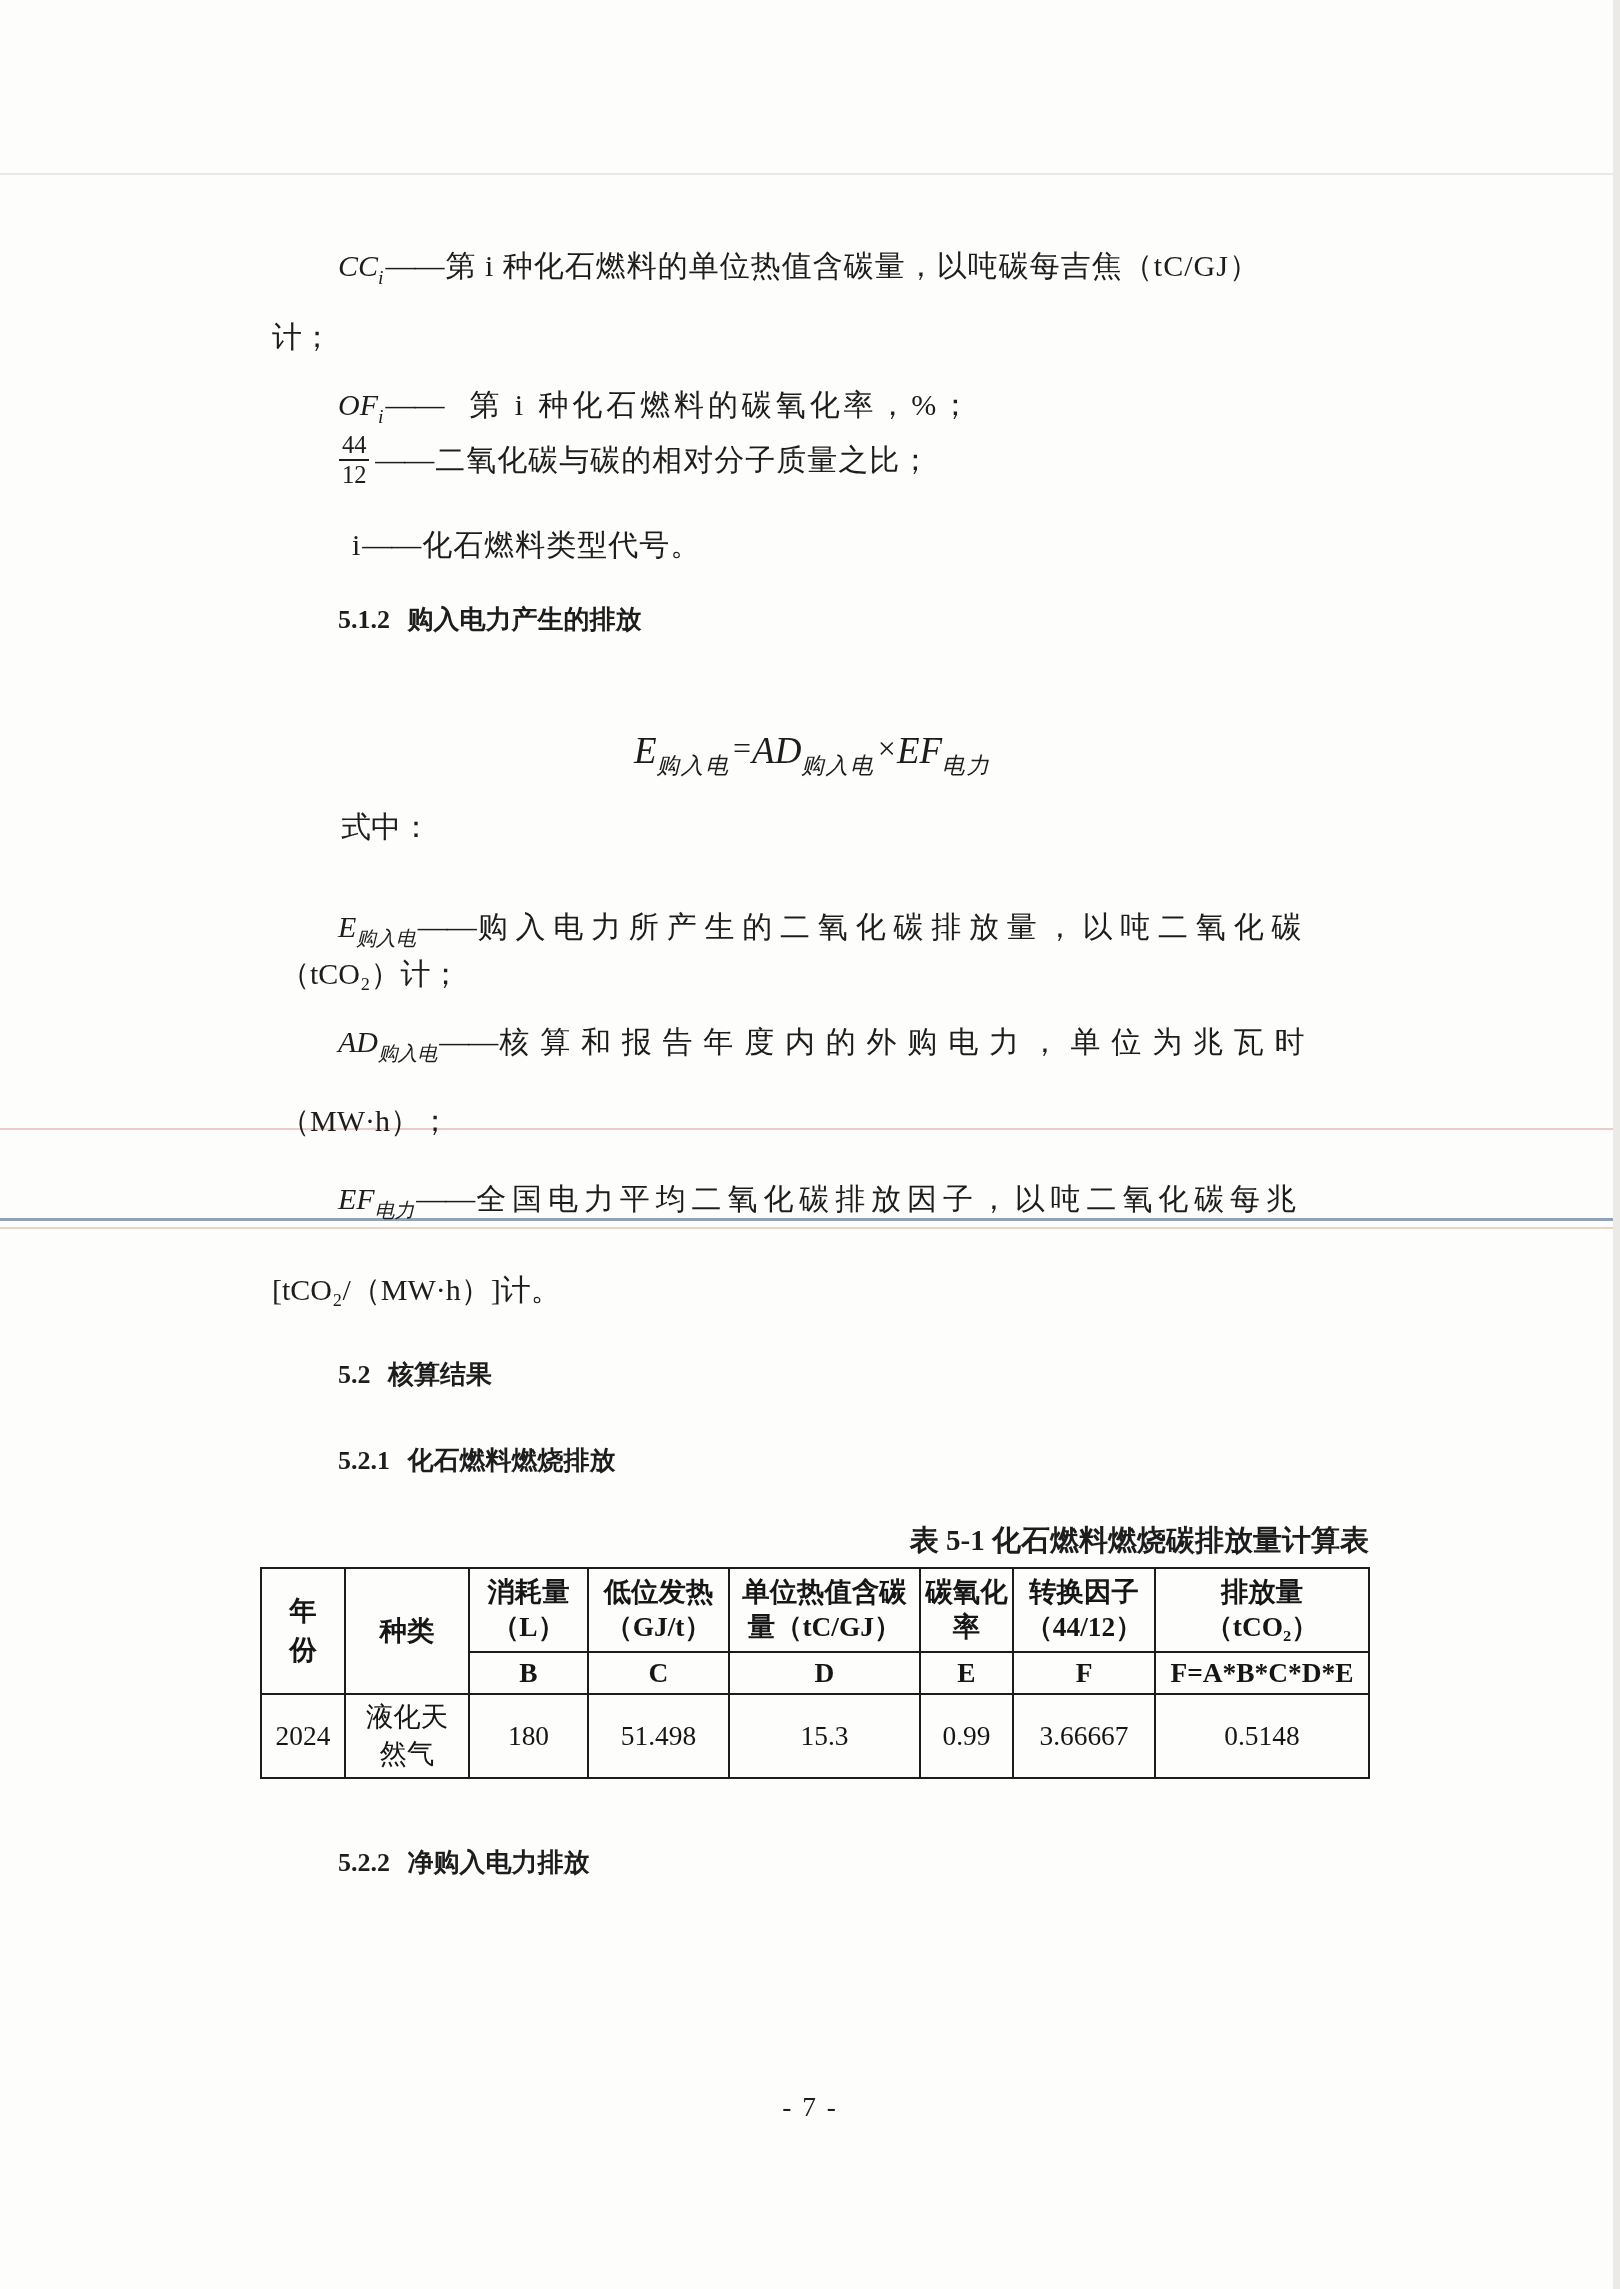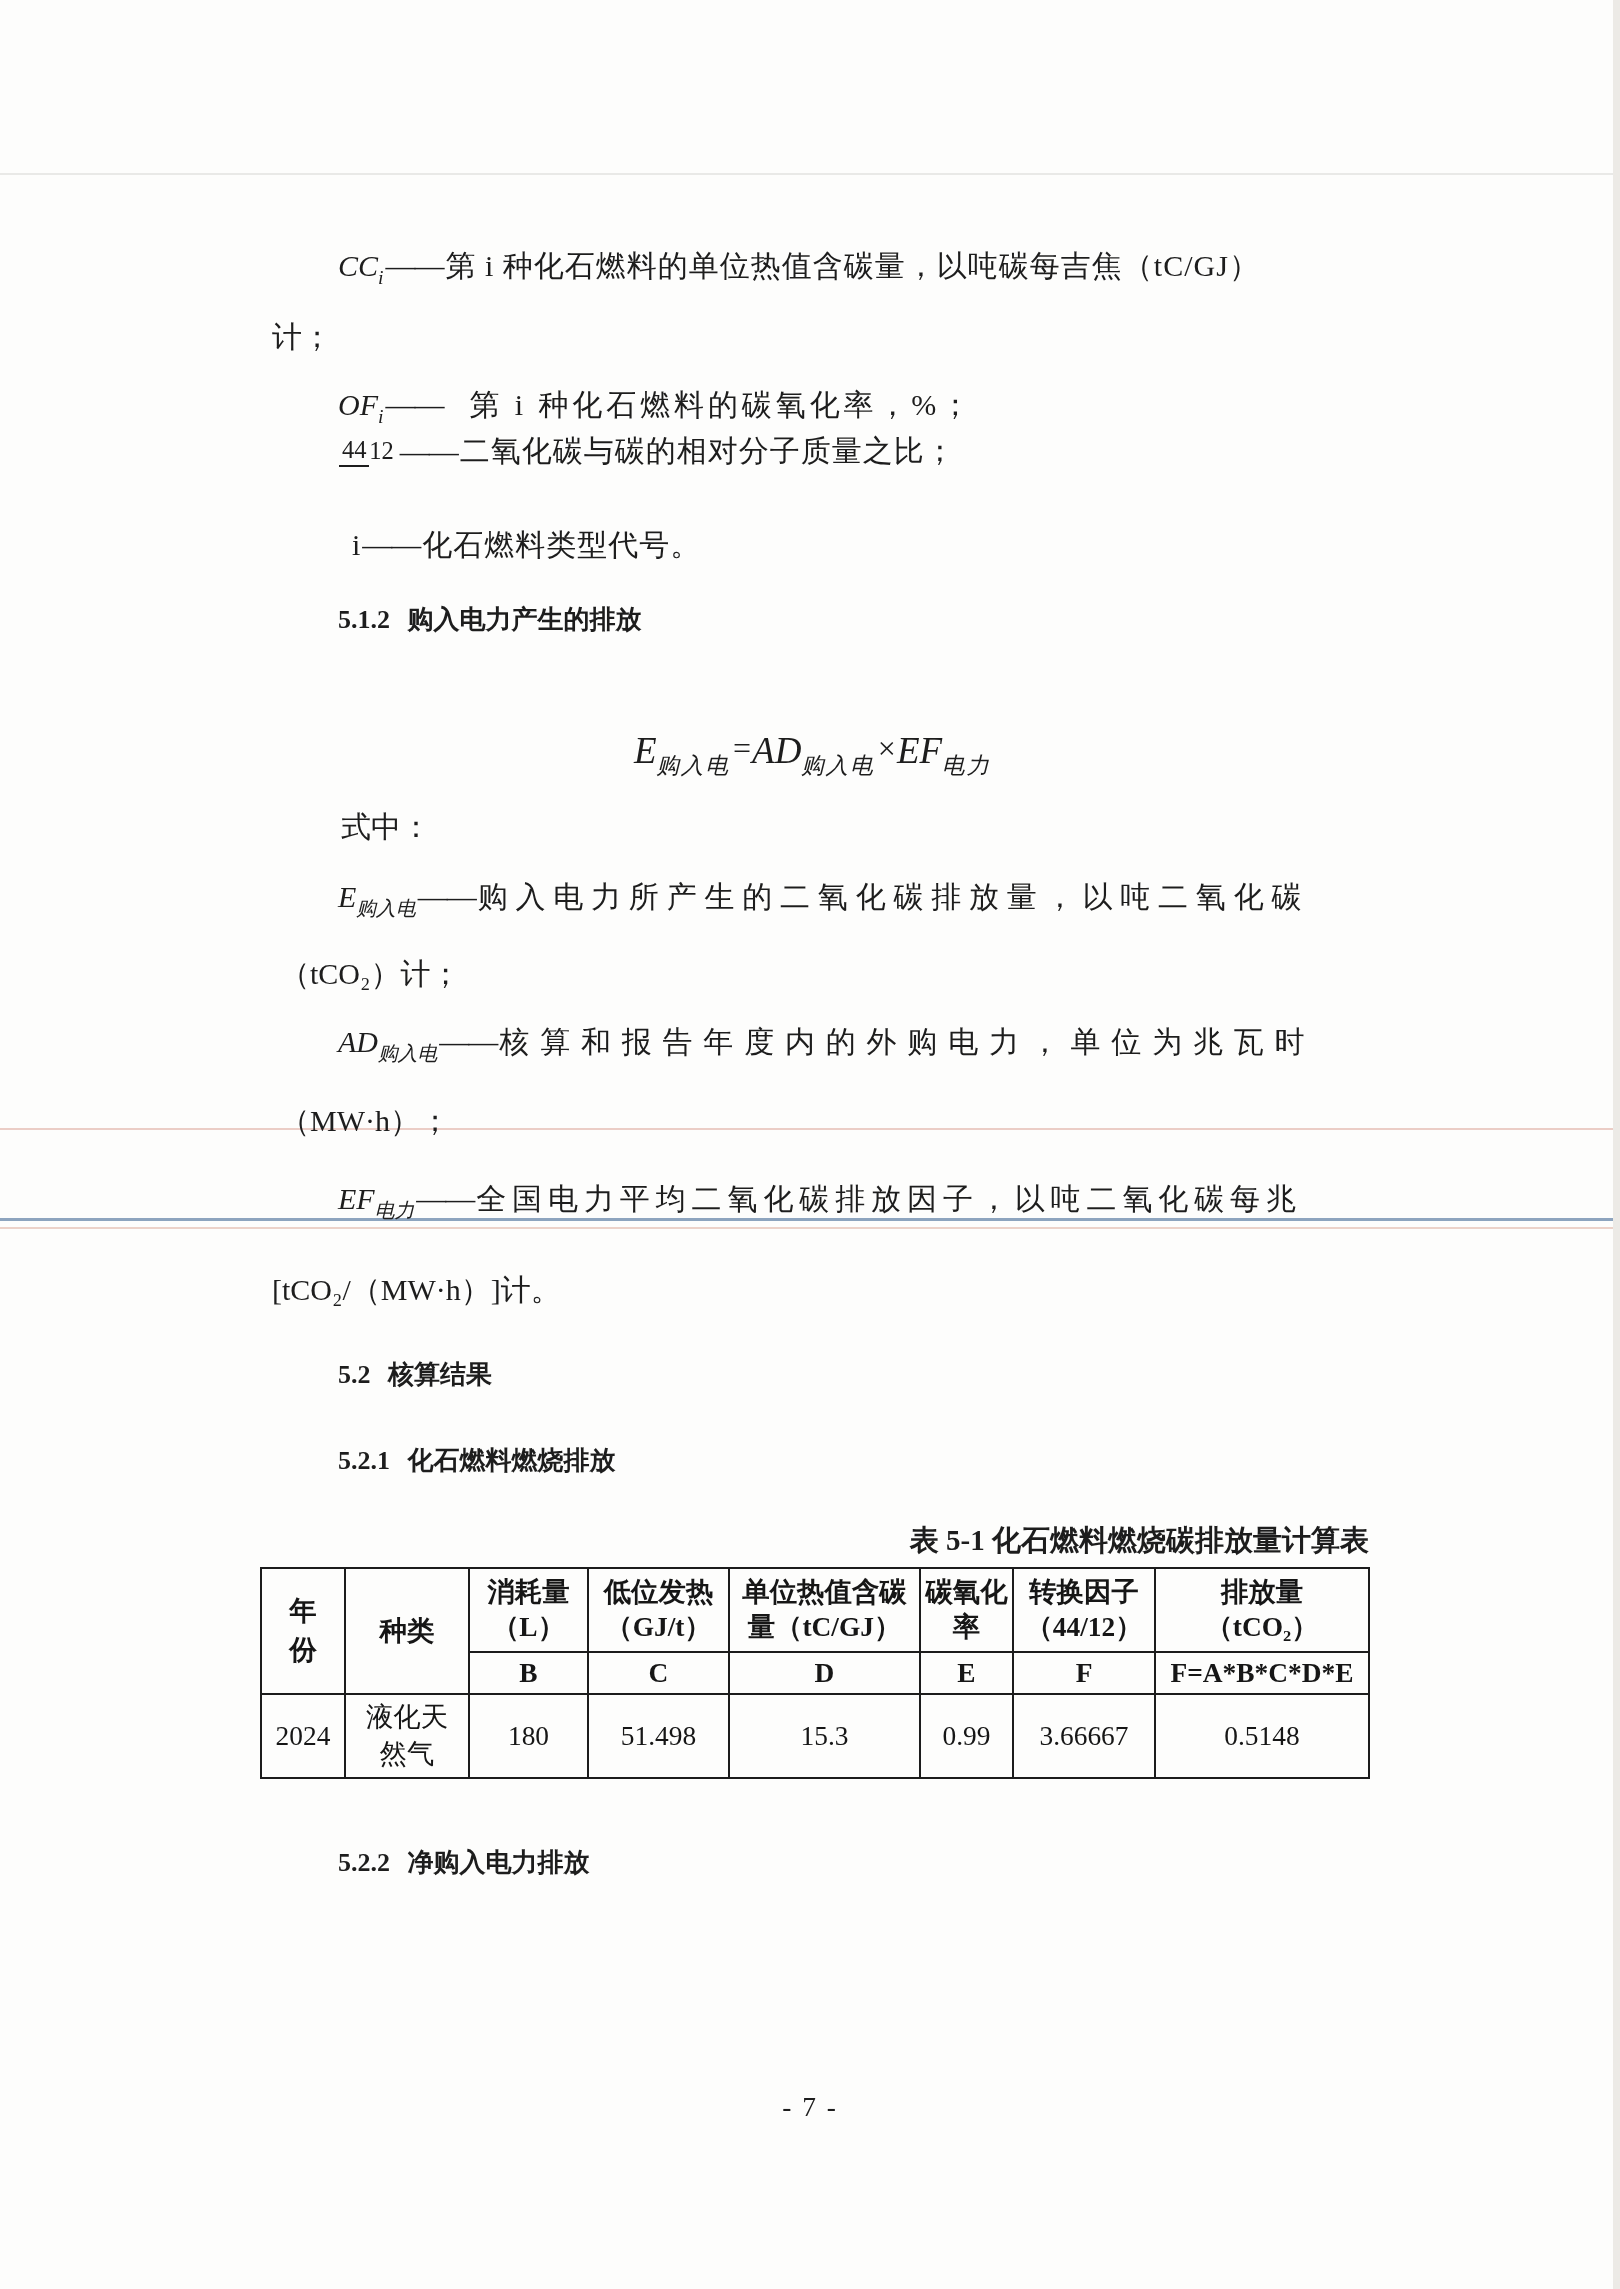--- a/index.html
+++ b/index.html
@@ -24,21 +24,21 @@
   .hang{left:280px;}
   .var{font-style:italic;font-family:"Liberation Serif", serif;}
   .sub{font-size:0.66em;font-style:italic;vertical-align:-0.38em;letter-spacing:0;}
   .dash{letter-spacing:-1px;padding:0 2px;}
   .ls1{letter-spacing:1px;} .ls4{letter-spacing:3.9px;margin-left:24px;}
   .ls6{letter-spacing:5.9px;} .ls8{letter-spacing:7.8px;} .ls11{letter-spacing:10.8px;}
   .heading{position:absolute;left:338px;font-weight:bold;font-size:26px;line-height:43px;white-space:nowrap;}
   .hnum{margin-right:17.6px;}
   
   .frac-line{position:absolute;left:339px;top:431px;display:flex;align-items:center;font-size:30px;}
-  .frac{display:inline-flex;flex-direction:row;align-items:center;font-size:24.5px;line-height:1.15;margin-right:3.9px;}
+  .frac{display:inline-flex;flex-direction:column;align-items:center;font-size:24.5px;line-height:1.15;margin-right:3.9px;}
   .fnum{border-bottom:2px solid #1d1d1d;padding:0 2.9px 0;}
   
   .formula{position:absolute;top:723px;left:0;width:1627px;text-align:center;font-size:37px;line-height:51px;white-space:nowrap;}
   .formula .fvar{font-style:italic;}
   .formula .fsub{font-size:22.5px;font-style:italic;vertical-align:-9.8px;letter-spacing:2px;margin-right:2px;}
   .formula .fop{font-size:32px;vertical-align:3.9px;padding:0 1px;}
   
   .tbl-caption{position:absolute;top:1521px;left:260px;width:1109px;text-align:right;font-weight:bold;font-size:29px;white-space:nowrap;}
   table.calc{
     position:absolute;top:1567px;left:260px;
@@ -90,21 +90,21 @@
   <div class="heading" style="top:598px;">
     <span class="hnum">5.1.2</span><span>购入电力产生的排放</span>
   </div>
 
   <div class="formula">
     <span class="fvar">E</span><span class="fsub">购入电</span><span class="fop">=</span><span class="fvar">AD</span><span class="fsub">购入电</span><span class="fop">×</span><span class="fvar">EF</span><span class="fsub">电力</span>
   </div>
 
   <div class="tline" style="top:804px;left:341px;">式中：</div>
 
-  <div class="tline indent" style="top:874px;text-align:right;">
+  <div class="tline indent" style="top:904px;text-align:right;">
     <span class="var">E</span><span class="sub">购入电</span><span class="dash">——</span><span class="ls8">购入电力所产生的二氧化碳排放量，以吨二氧化碳</span>
   </div>
   <div class="tline hang" style="top:951px;">（tCO₂）计；</div>
 
   <div class="tline indent" style="top:1019px;">
     <span class="var">AD</span><span class="sub">购入电</span><span class="dash">——</span><span class="ls11">核算和报告年度内的外购电力，单位为兆瓦时</span>
   </div>
   <div class="tline hang" style="top:1098px;">（MW·h）；</div>
 
   <div class="tline indent" style="top:1176px;">

